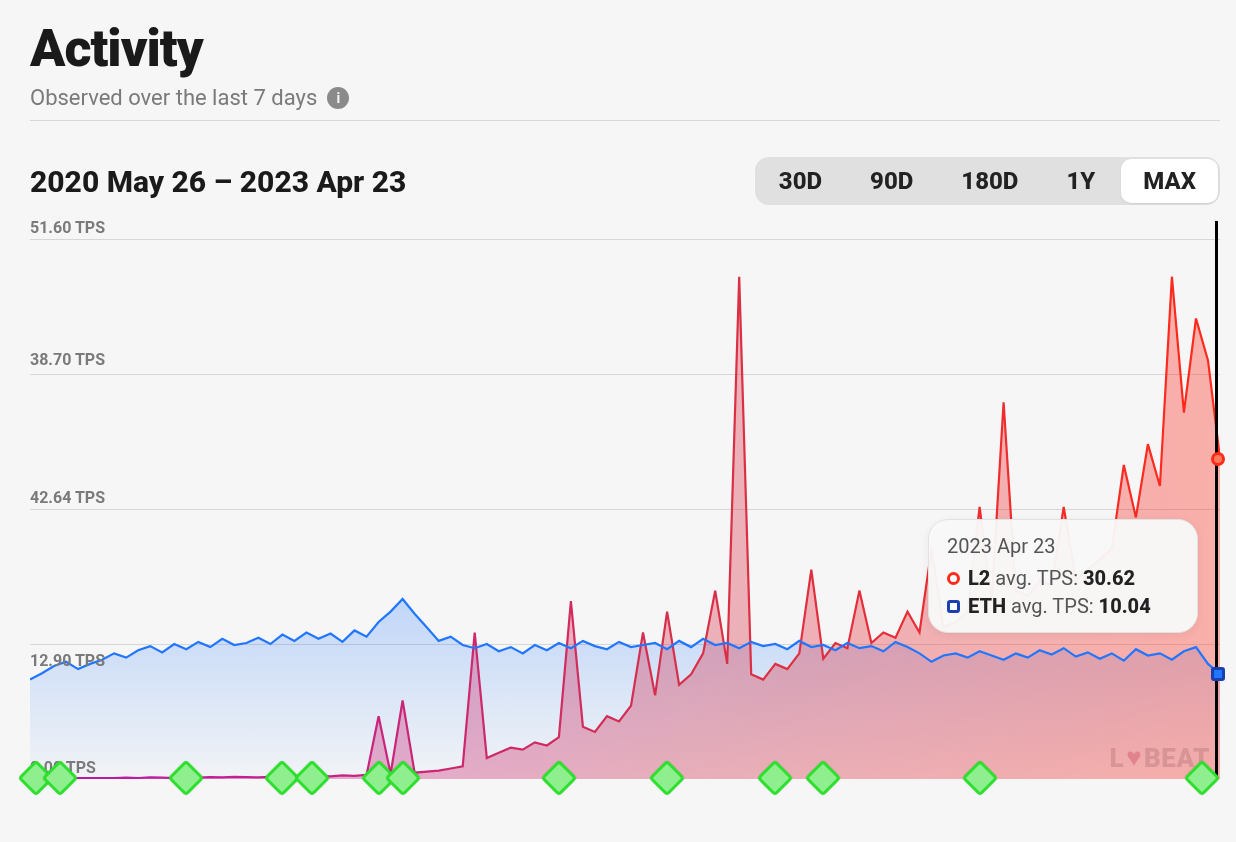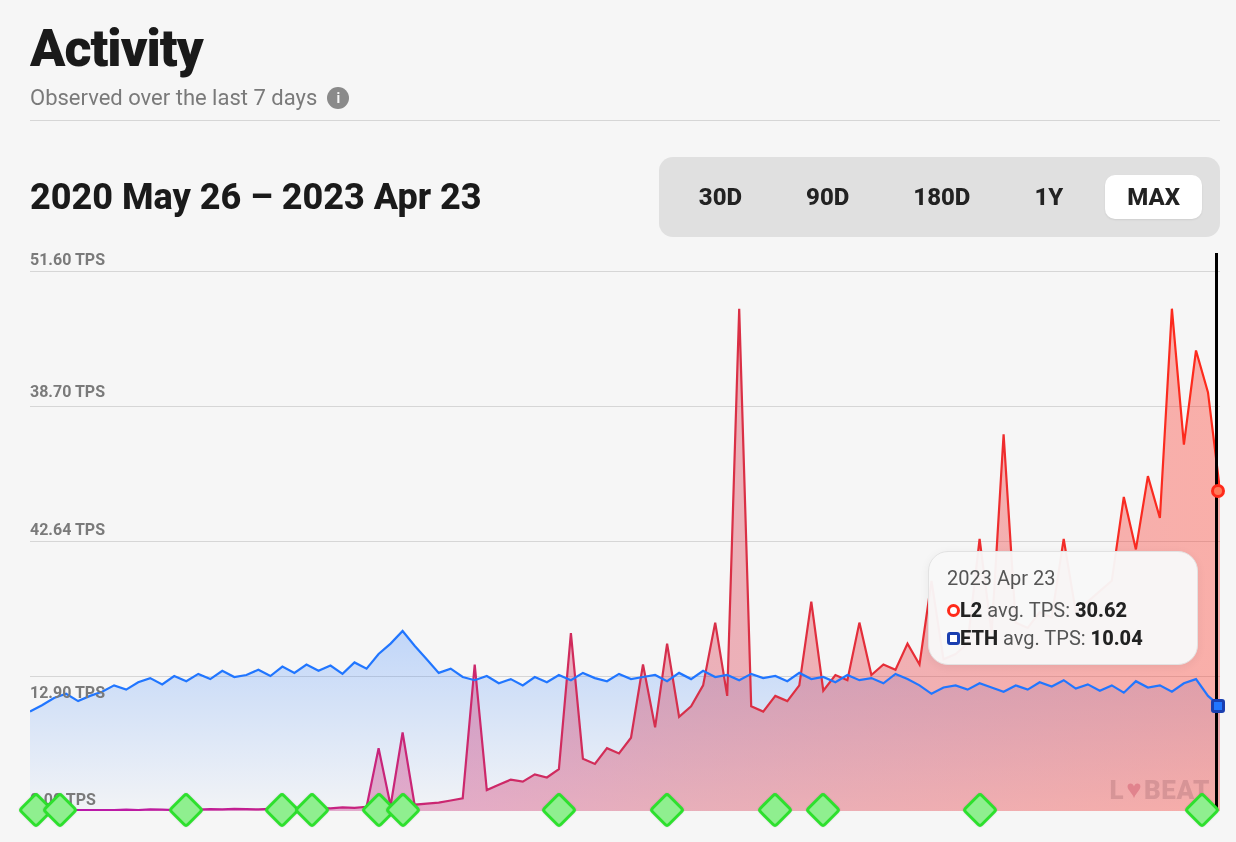--- a/index.html
+++ b/index.html
@@ -53,30 +53,30 @@
     font-weight: 700;
     font-size: 14px;
   }
   .controls-row {
     display: flex;
     align-items: center;
     justify-content: space-between;
     margin-top: 36px;
   }
   .range-label {
-    font-size: 36px;
+    font-size: 30px;
     font-weight: 800;
   }
   .pills {
     display: flex;
     align-items: center;
     background: var(--pill-bg);
     border-radius: 14px;
-    padding: 18px;
-    gap: 20px;
+    padding: 2px;
+    gap: 4px;
     justify-content: space-between;
   }
   .pill {
     font-size: 24px;
     font-weight: 800;
     color: var(--pill-text);
     padding: 8px 22px;
     border-radius: 10px;
     cursor: pointer;
     user-select: none;
@@ -157,21 +157,21 @@
     border: 1px solid var(--tooltip-border);
     border-radius: 20px;
     padding: 14px 18px;
     z-index: 7;
     box-shadow: 0 2px 10px rgba(0,0,0,0.06);
     font-size: 20px;
     color: #555;
     min-width: 270px;
   }
   .tooltip .tt-date { margin-bottom: 8px; }
-  .tooltip .tt-row { display: flex; align-items: center; margin-top: 4px; }
+  .tooltip .tt-row { display: flex; align-items: center; gap: 8px; margin-top: 4px; }
   .tt-swatch {
     width: 13px; height: 13px;
     border-radius: 50%;
     border: 3px solid;
     display: inline-block;
   }
   .tt-swatch.square { border-radius: 3px; }
   .tooltip b { color: #222; font-weight: 800; }
   .watermark {
     position: absolute;

